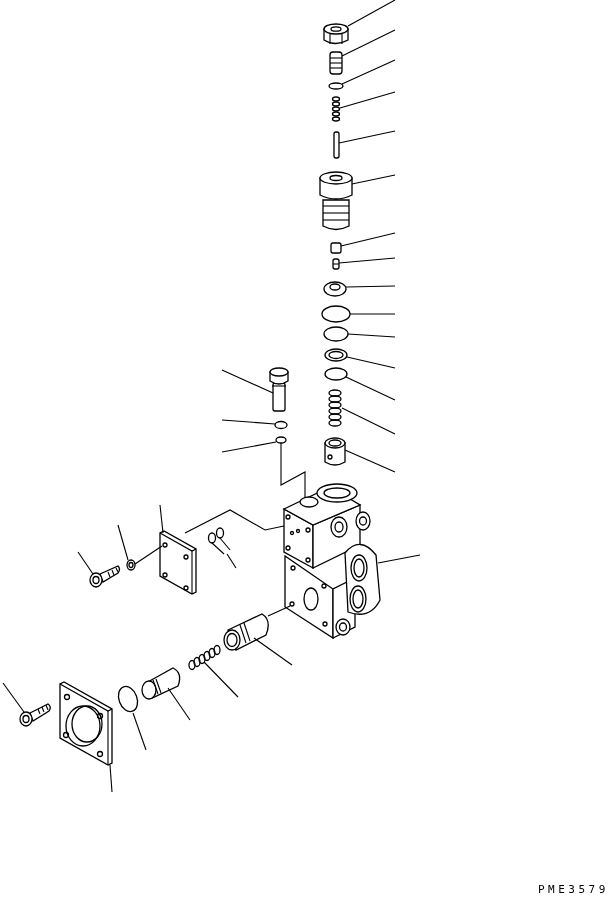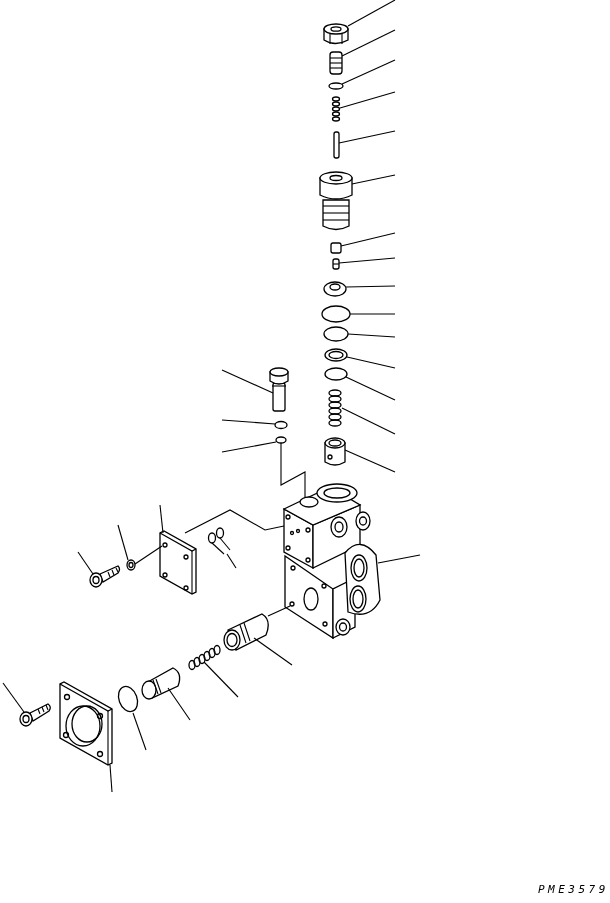--- a/index.html
+++ b/index.html
@@ -2,21 +2,21 @@
 <html><head>
 <meta charset="utf-8">
 <style>
   html, body { margin: 0; padding: 0; background: #ffffff; }
   body { width: 610px; height: 903px; position: relative; overflow: hidden; font-family: "DejaVu Sans Mono", monospace; }
   #diagram { position: absolute; left: 0; top: 0; width: 610px; height: 903px; }
   #diagram * { vector-effect: non-scaling-stroke; }
   .ln { stroke: #000; stroke-width: 1.1; fill: none; }
   .pt { stroke: #000; stroke-width: 1.3; fill: #fff; }
   .ptn { stroke: #000; stroke-width: 1.3; fill: none; }
-  .code { position: absolute; left: 538px; top: 883px; font-size: 11px; letter-spacing: 3.5px; color: #000; font-family: "DejaVu Sans Mono", monospace; font-style: italic; }
+  .code { position: absolute; left: 538px; top: 883px; font-size: 11px; letter-spacing: 3.5px; color: #000; font-family: "DejaVu Sans Mono", monospace; }
 </style>
 </head>
 <body>
 
 <svg id="diagram" viewBox="0 0 610 903" xmlns="http://www.w3.org/2000/svg">
 
   <g>
     <path class="pt" d="M324,29 L324,40 Q335,47 348,40 L348,29 Z"></path>
     <ellipse class="pt" cx="336" cy="29" rx="12" ry="5"></ellipse>
     <ellipse class="ptn" cx="336" cy="29" rx="5" ry="2.2"></ellipse>

